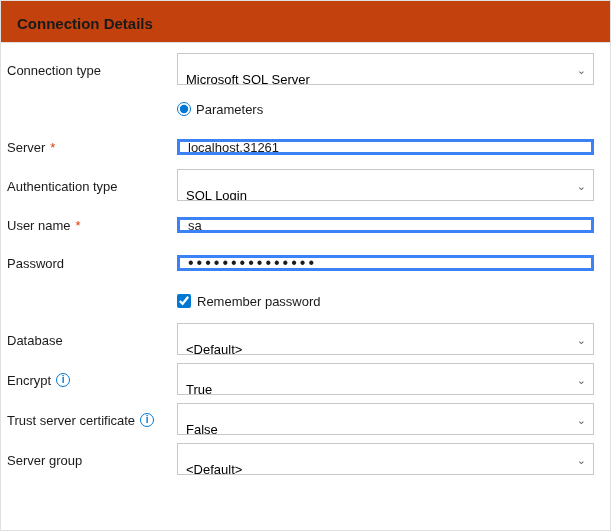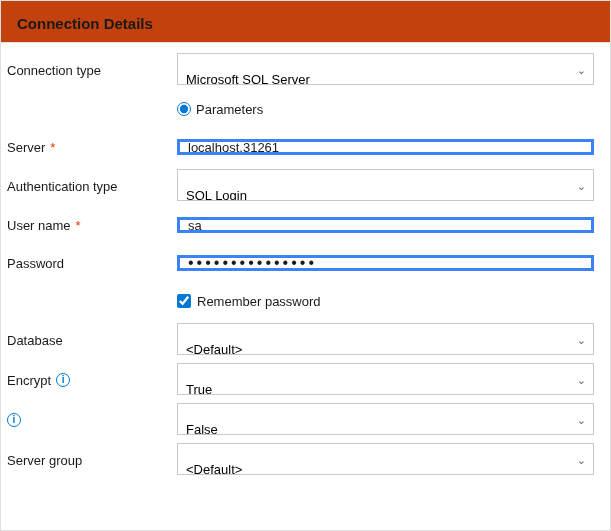--- a/index.html
+++ b/index.html
@@ -240,20 +240,21 @@
           <option>True</option>
           <option>False</option>
           <option>Optional</option>
         </select>
         <span class="select-chevron">⌄</span>
       </div>
     </div>
 
     <div class="form-row">
       <div class="form-label">
+        <span>Trust server certificate</span>
         <span class="info-icon">i</span>
       </div>
       <div class="form-control select-wrapper">
         <select class="select-input">
           <option>False</option>
           <option>True</option>
         </select>
         <span class="select-chevron">⌄</span>
       </div>
     </div>

